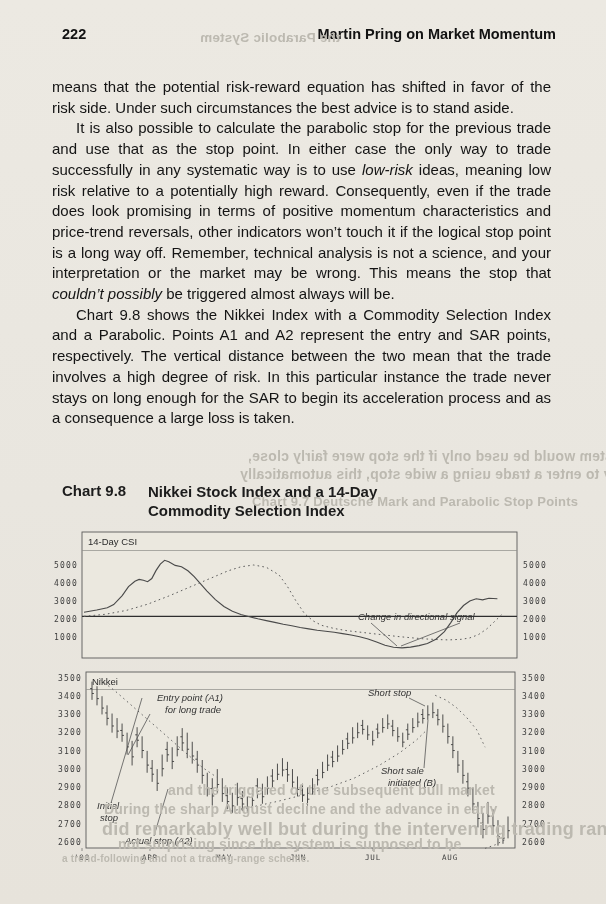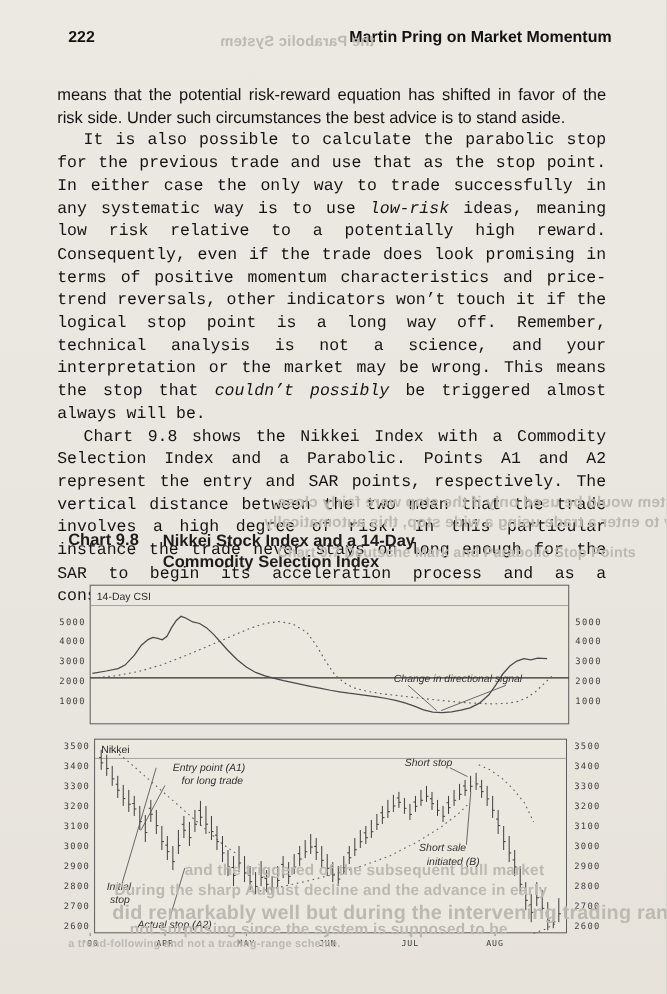--- a/index.html
+++ b/index.html
@@ -6,21 +6,21 @@
   .page{
     position:relative;width:606px;height:904px;overflow:hidden;
     background:linear-gradient(180deg,#ece9e2 0%,#e9e6df 55%,#e7e3db 100%);
     font-family:"Liberation Sans",sans-serif;color:#161616;
   }
   .header{position:absolute;top:26px;left:62px;width:494px;display:flex;
     justify-content:space-between;font-size:14.5px;font-weight:bold;color:#121212;}
   .bodytext{position:absolute;top:77px;left:52px;width:499px;
     font-size:15px;line-height:20.7px;text-align:justify;color:#141414;}
   .bodytext p{margin:0;}
-  .bodytext p.indent{text-indent:24px;font-family:Liberation Mono, monospace;}
+  .bodytext p.indent{text-indent:24px;}
   .caption{position:absolute;top:482px;left:62px;display:flex;font-size:15px;color:#1c1c1c;justify-content:flex-end;}
   .cap-label{font-weight:bold;width:86px;flex:none;}
   .cap-text{line-height:19px;font-weight:bold;}
   svg{position:absolute;}
   #csi-chart{left:40px;top:526px;z-index:1;}
   #nikkei-chart{left:40px;top:668px;z-index:1;}
   .ghost{position:absolute;white-space:nowrap;color:#bcb9b0;font-weight:bold;
     letter-spacing:.2px;filter:blur(.35px);z-index:2;pointer-events:none;}
   .ghost.mir{transform:scaleX(-1);}
 </style>

